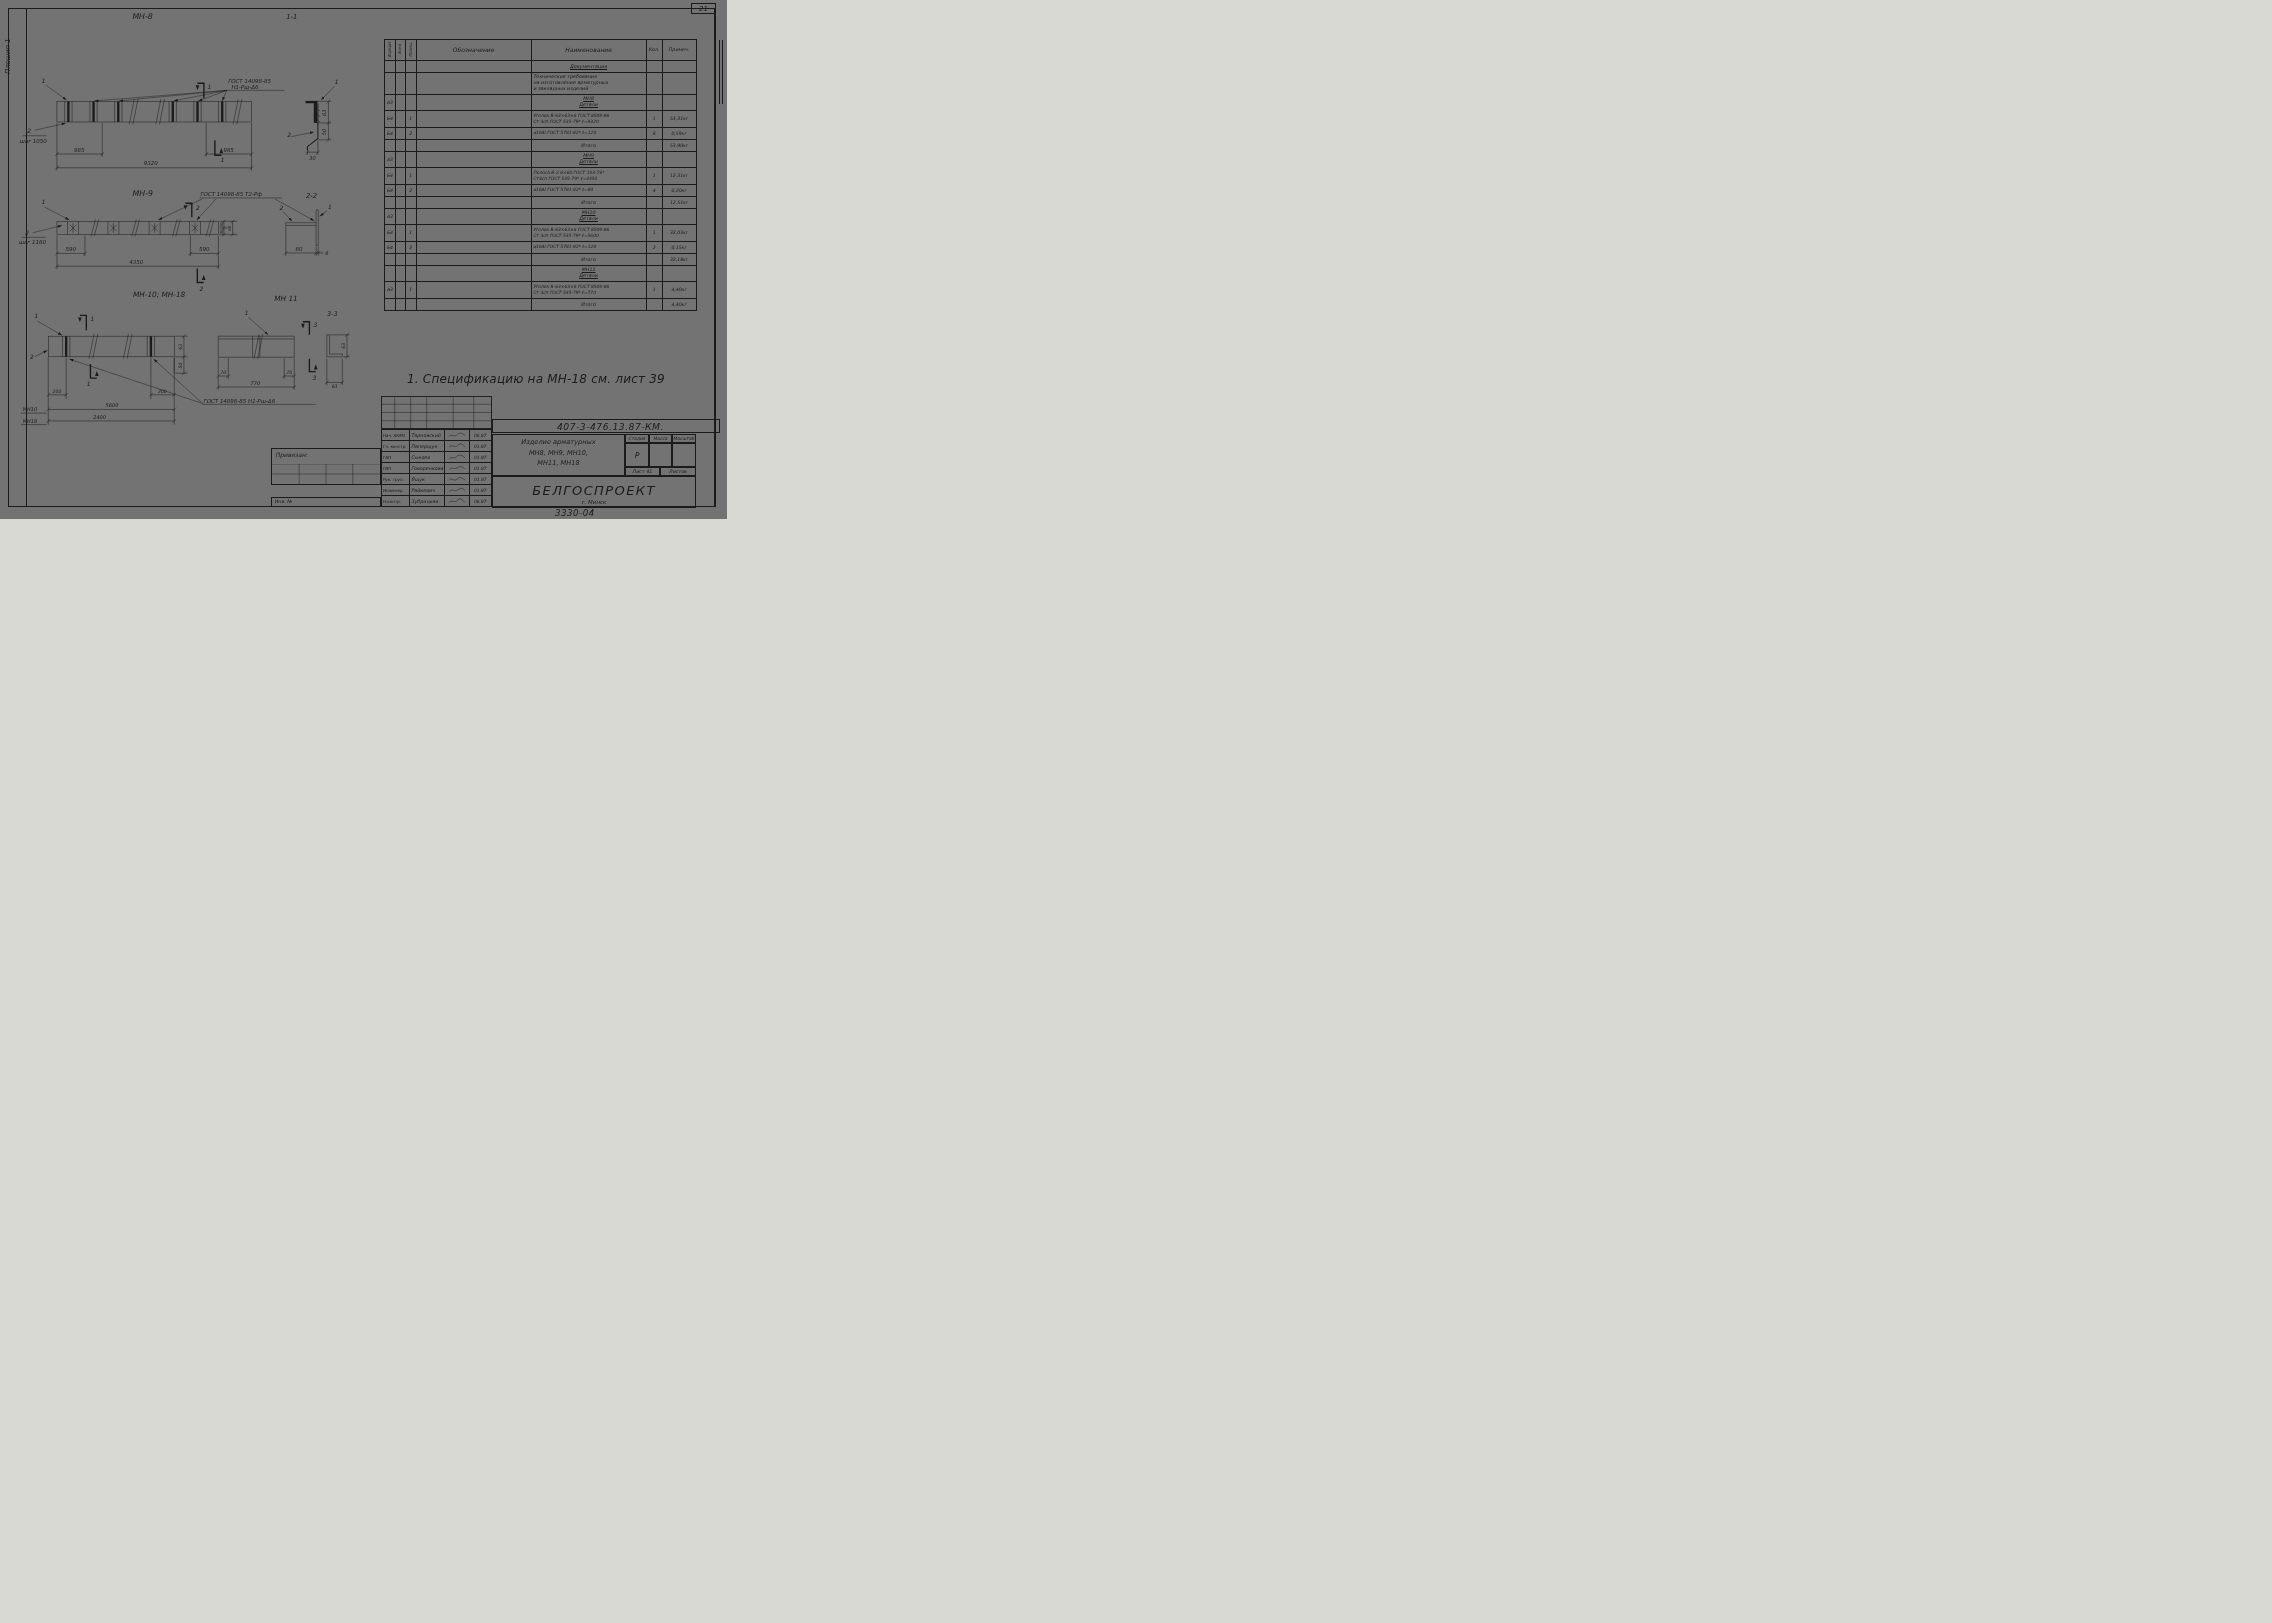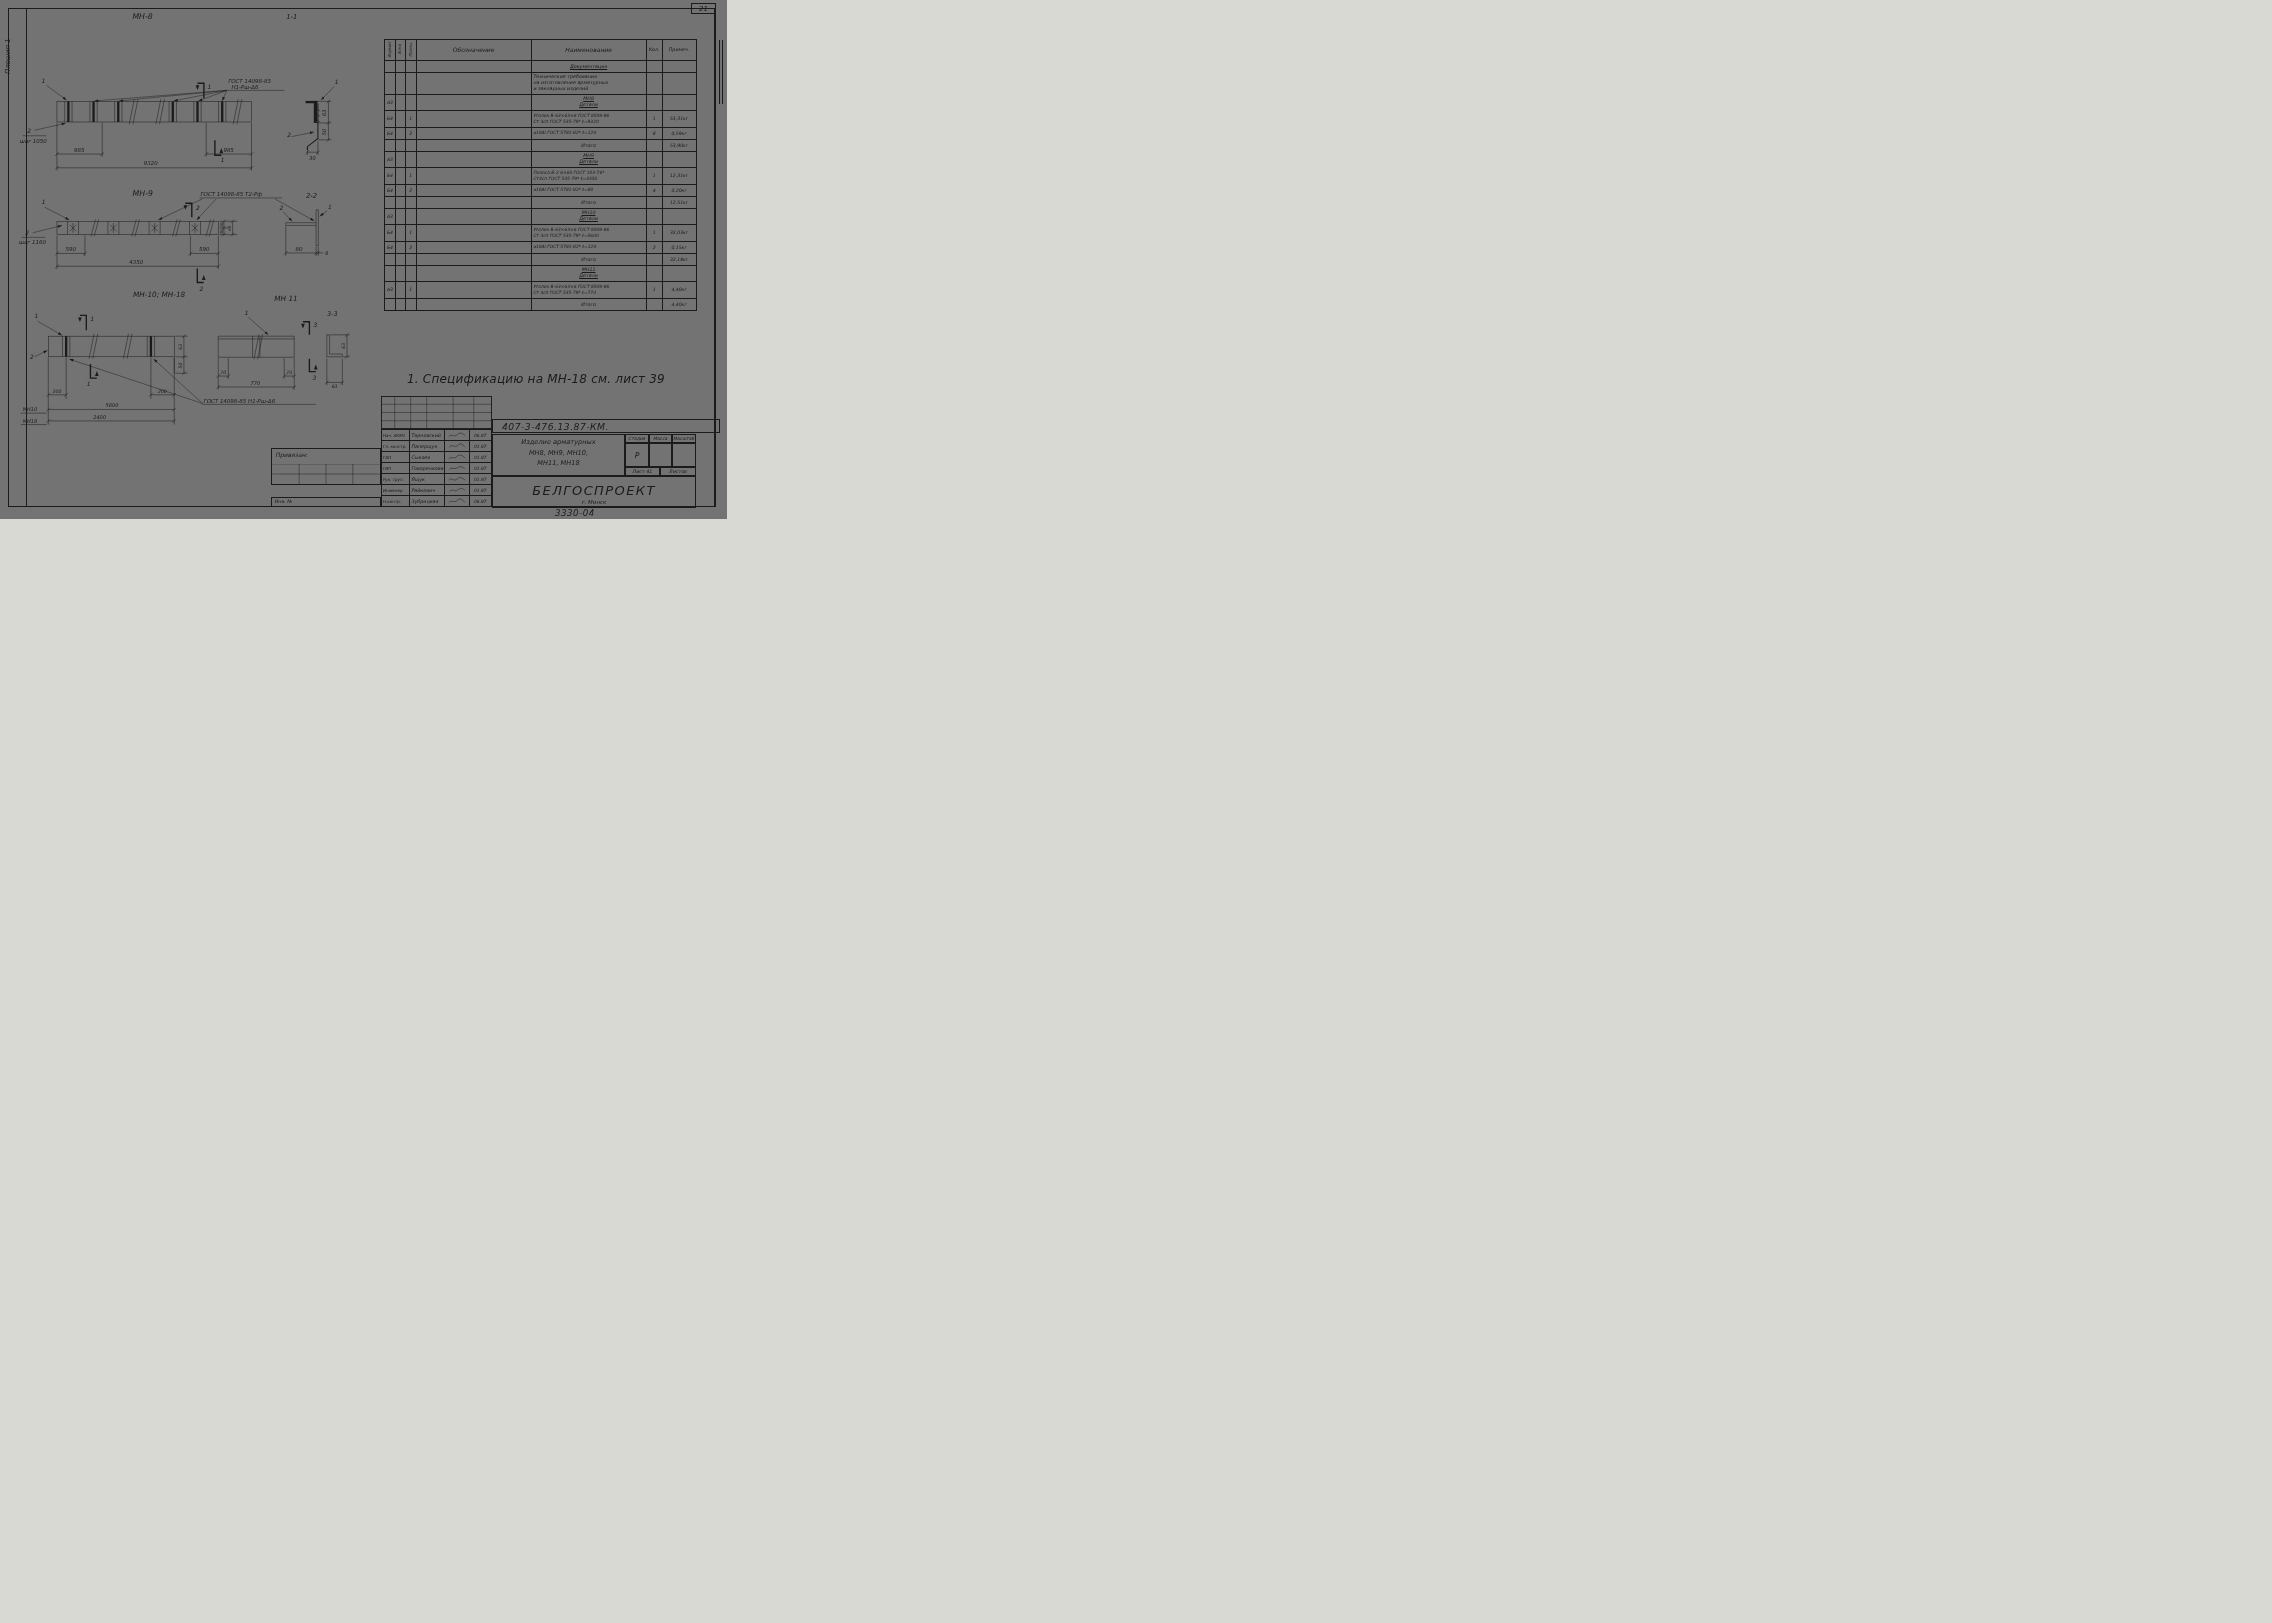--- a/index.html
+++ b/index.html
@@ -38,21 +38,21 @@
 
   
   .tb { position:absolute; left:381px; top:396px; width:315px; height:111px; }
   .tb .box { position:absolute; border:0.7px solid #1b1b1b; }
   .sigtable { position:absolute; left:0; top:33px; width:111px; height:78px; border:0.9px solid #1b1b1b; display:grid; grid-template-columns:28px 35px 25px 21.5px; grid-auto-rows:11px; }
   .sg { border-right:0.5px solid #1b1b1b; border-bottom:0.5px solid #1b1b1b; display:flex; align-items:center; overflow:hidden; }
   .sg.r { font-size:4.1px; padding-left:0.9px; }
   .sg.n { font-size:4.8px; padding-left:1.4px; }
   .sg.d { font-size:4.4px; justify-content:center; }
   .sg svg { width:100%; height:6.4px; }
-  .docnum { left:111px; top:23.4px; width:228px; height:14px; font-size:9.2px; text-align:left; line-height:13.3px; letter-spacing:0.5px;padding-left:9px; }
+  .docnum { left:111px; top:23.4px; width:228px; height:14px; font-size:9.2px; text-align:center; line-height:13.3px; letter-spacing:0.5px;padding-left:9px; }
   .tbtitle { left:111px; top:38px; width:133px; height:42px; text-align:center; white-space:pre-line; font-size:6.6px; line-height:1.6; padding-top:2.3px; }
   .sth { top:38px; height:9.2px; font-size:4.4px; text-align:center; line-height:8.2px; }
   .stv { top:47px; height:24px; font-size:7.8px; text-align:center; line-height:23px; }
   .shl { top:71px; height:9.2px; font-size:4.8px; text-align:center; line-height:8.2px; }
   .org { left:111px; top:80px; width:204px; height:32px; text-align:center; padding-top:5.5px; }
   .org .big { font-size:13px; letter-spacing:1.4px; }
   .org .small { font-size:5.5px; margin-top:1.8px; }
   .attach { position:absolute; left:271px; top:448px; width:110px; height:37px; border:0.9px solid #1b1b1b; }
   .attach .lbl { position:absolute; left:3.7px; top:1.8px; font-size:6px; }
   .attach svg { position:absolute; left:0; bottom:0; width:108px; height:20px; }

